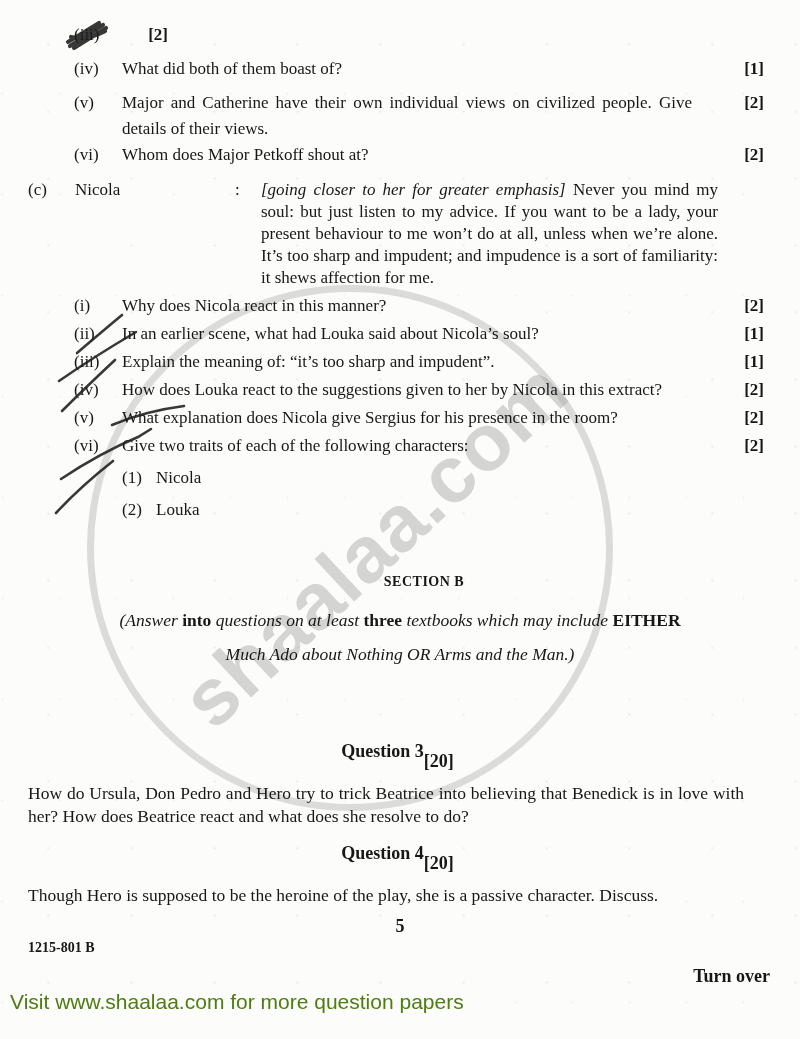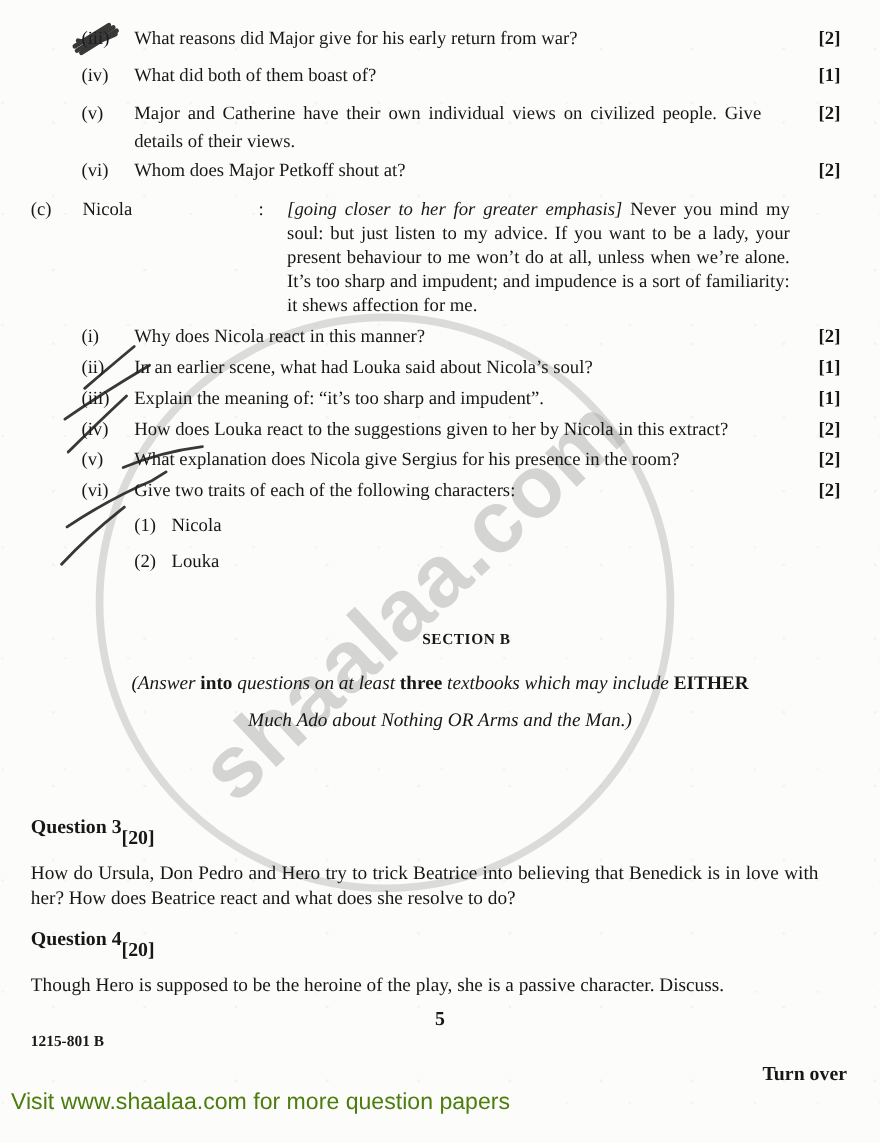--- a/index.html
+++ b/index.html
@@ -53,21 +53,21 @@
   .ctext{flex:1;text-align:justify;line-height:22px;}
   .it{font-style:italic;}
   .bd{font-weight:bold;}
 
   .sec-title{font-size:14px;font-weight:bold;letter-spacing:0.5px;padding-left:48px;}
   .sec-instr{margin-top:20px;font-size:17.5px;}
   .sec-sub{margin-top:13px;font-size:17.5px;font-style:italic;}
   .sec-play{margin-top:12px;font-size:18px;font-weight:bold;}
   .sec-play .dash{margin:0 6px 0 10px;}
 
-  .qhead{display:flex;justify-content:flex-start;align-items:flex-start;
+  .qhead{display:flex;justify-content:center;align-items:flex-start;
          padding:0 33px 0 28px;font-weight:bold;font-size:18px;line-height:22px;}
   .qhead .hmarks{margin-top:10px;}
   .qpara{padding:0 56px 0 28px;text-align:justify;margin-top:10px;
          font-size:17.5px;line-height:23px;}
   .qblock2{margin-top:14px;}
 
   .pageno{position:absolute;top:916px;left:0;right:0;text-align:center;
           font-weight:bold;font-size:18px;z-index:2;}
   .papercode{position:absolute;top:940px;left:28px;font-weight:bold;font-size:14px;z-index:2;}
   .turnover{position:absolute;top:966px;right:30px;font-weight:bold;font-size:18px;z-index:2;}
@@ -79,21 +79,20 @@
 </style>
 </head>
 <body>
 
 <div class="wm-circle"></div>
 <div class="wm-text">shaalaa.com</div>
 
 <div class="grp" id="g-top">
   <div class="qrow">
     <span class="qnum">(iii)</span>
-    <span class="qtext">What reasons did Major give for his early return from war?</span>
     <span class="qmarks">[2]</span>
   </div>
   <div class="qrow">
     <span class="qnum">(iv)</span>
     <span class="qtext">What did both of them boast of?</span>
     <span class="qmarks">[1]</span>
   </div>
   <div class="qrow tight">
     <span class="qnum">(v)</span>
     <span class="qtext">Major and Catherine have their own individual views on civilized people. Give details of their views.</span>

